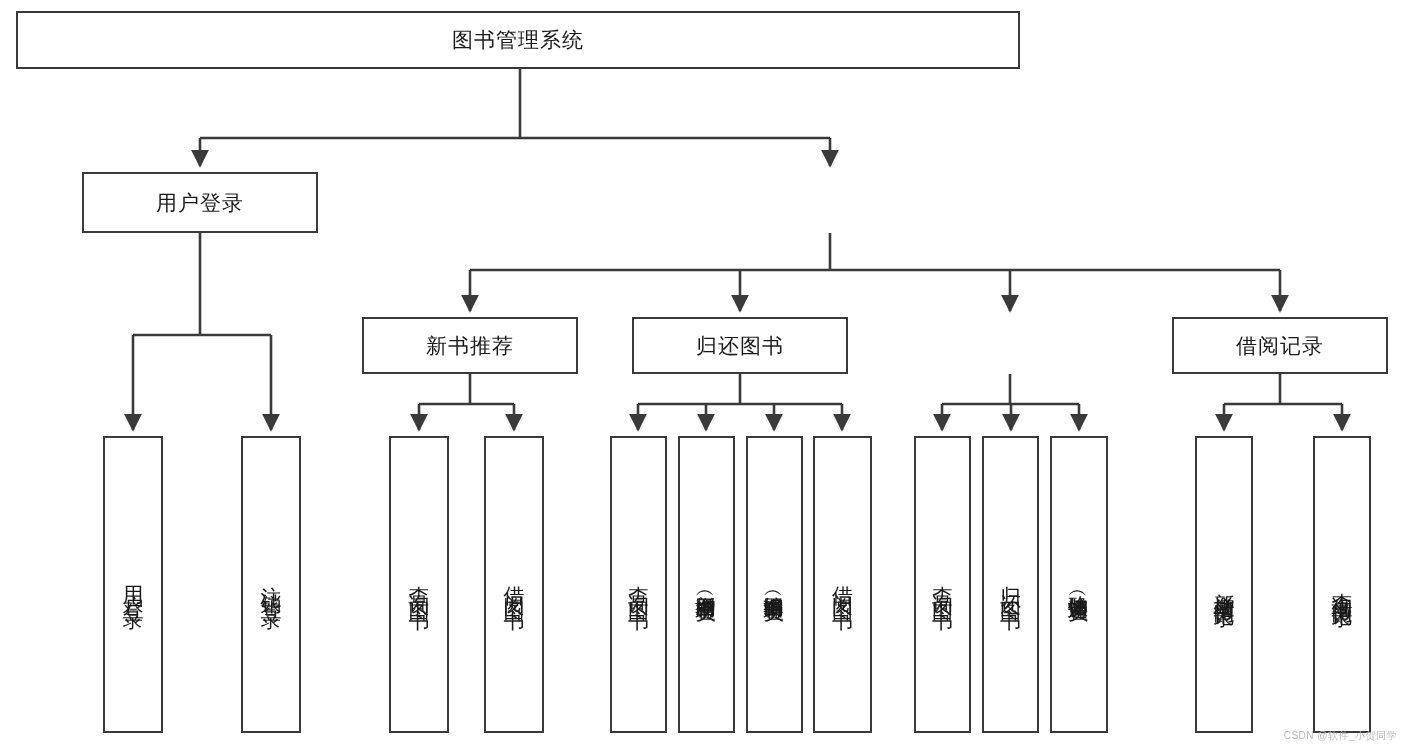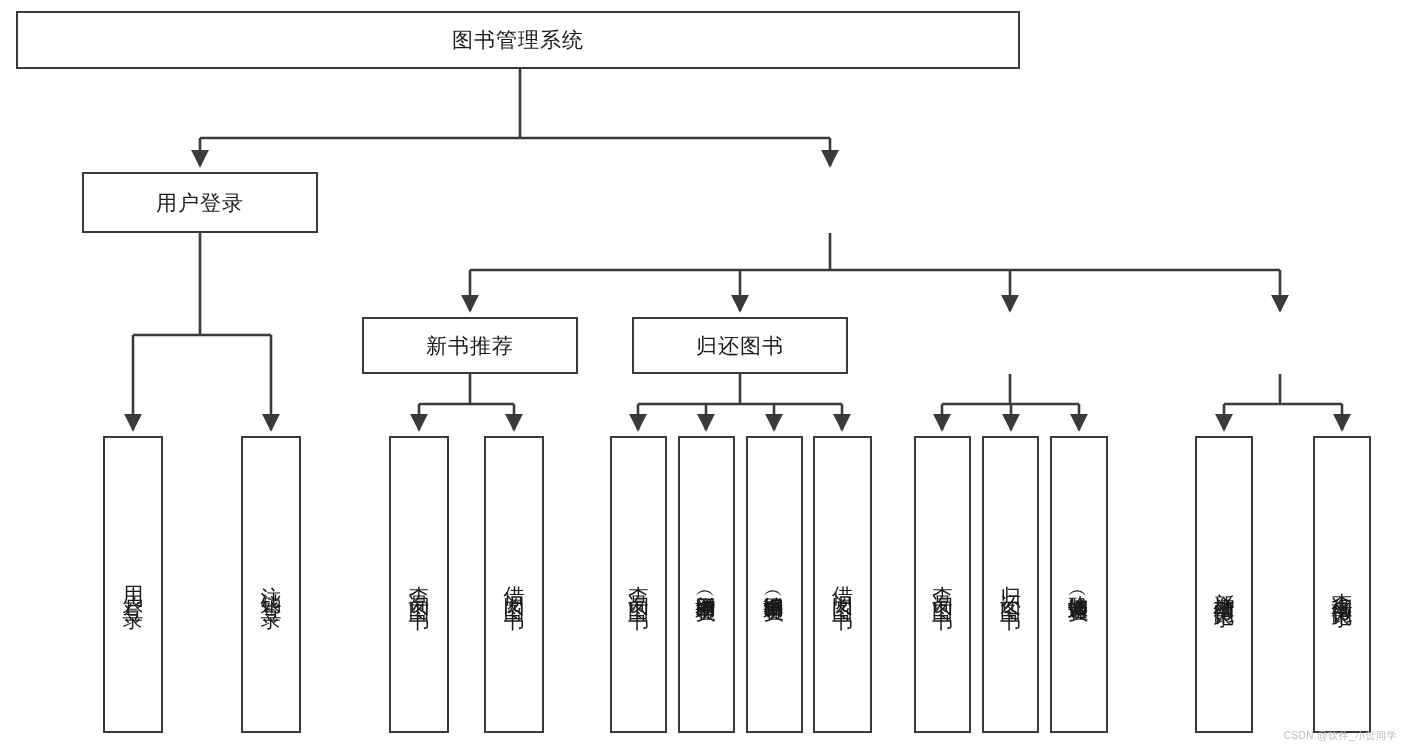--- a/index.html
+++ b/index.html
@@ -114,20 +114,21 @@
       <path d="M 1342 404 L 1342 430" marker-end="url(#arrow)"></path>
     </g>
   </svg>
 
   <div class="node horiz" id="n-root" style="left: 16px; top: 11px; width: 1004px; height: 58px;">图书管理系统</div>
 
   <div class="node horiz" id="n-l1-0" style="left: 82px; top: 172px; width: 236px; height: 61px;">用户登录</div>
 
   <div class="node horiz" id="n-l2-0" style="left: 362px; top: 317px; width: 216px; height: 57px;">新书推荐</div>
   <div class="node horiz" id="n-l2-1" style="left: 632px; top: 317px; width: 216px; height: 57px;">归还图书</div>
+  <div class="node horiz" id="n-l2-3" style="left: 1172px; top: 317px; width: 216px; height: 57px;">借阅记录</div>
 
   <div class="node leaf" id="n-lf-0" style="left: 103px; top: 436px; width: 60px; height: 297px;">
     <span class="vtext" style="font-size: 21px; letter-spacing: 8px;">用户登录</span>
   </div>
   <div class="node leaf" id="n-lf-1" style="left: 241px; top: 436px; width: 60px; height: 297px;">
     <span class="vtext" style="font-size: 21px; letter-spacing: 8px;">注销登录</span>
   </div>
   <div class="node leaf" id="n-lf-2" style="left: 389px; top: 436px; width: 60px; height: 297px;">
     <span class="vtext" style="font-size: 21px; letter-spacing: 8px;">查询图书</span>
   </div>

